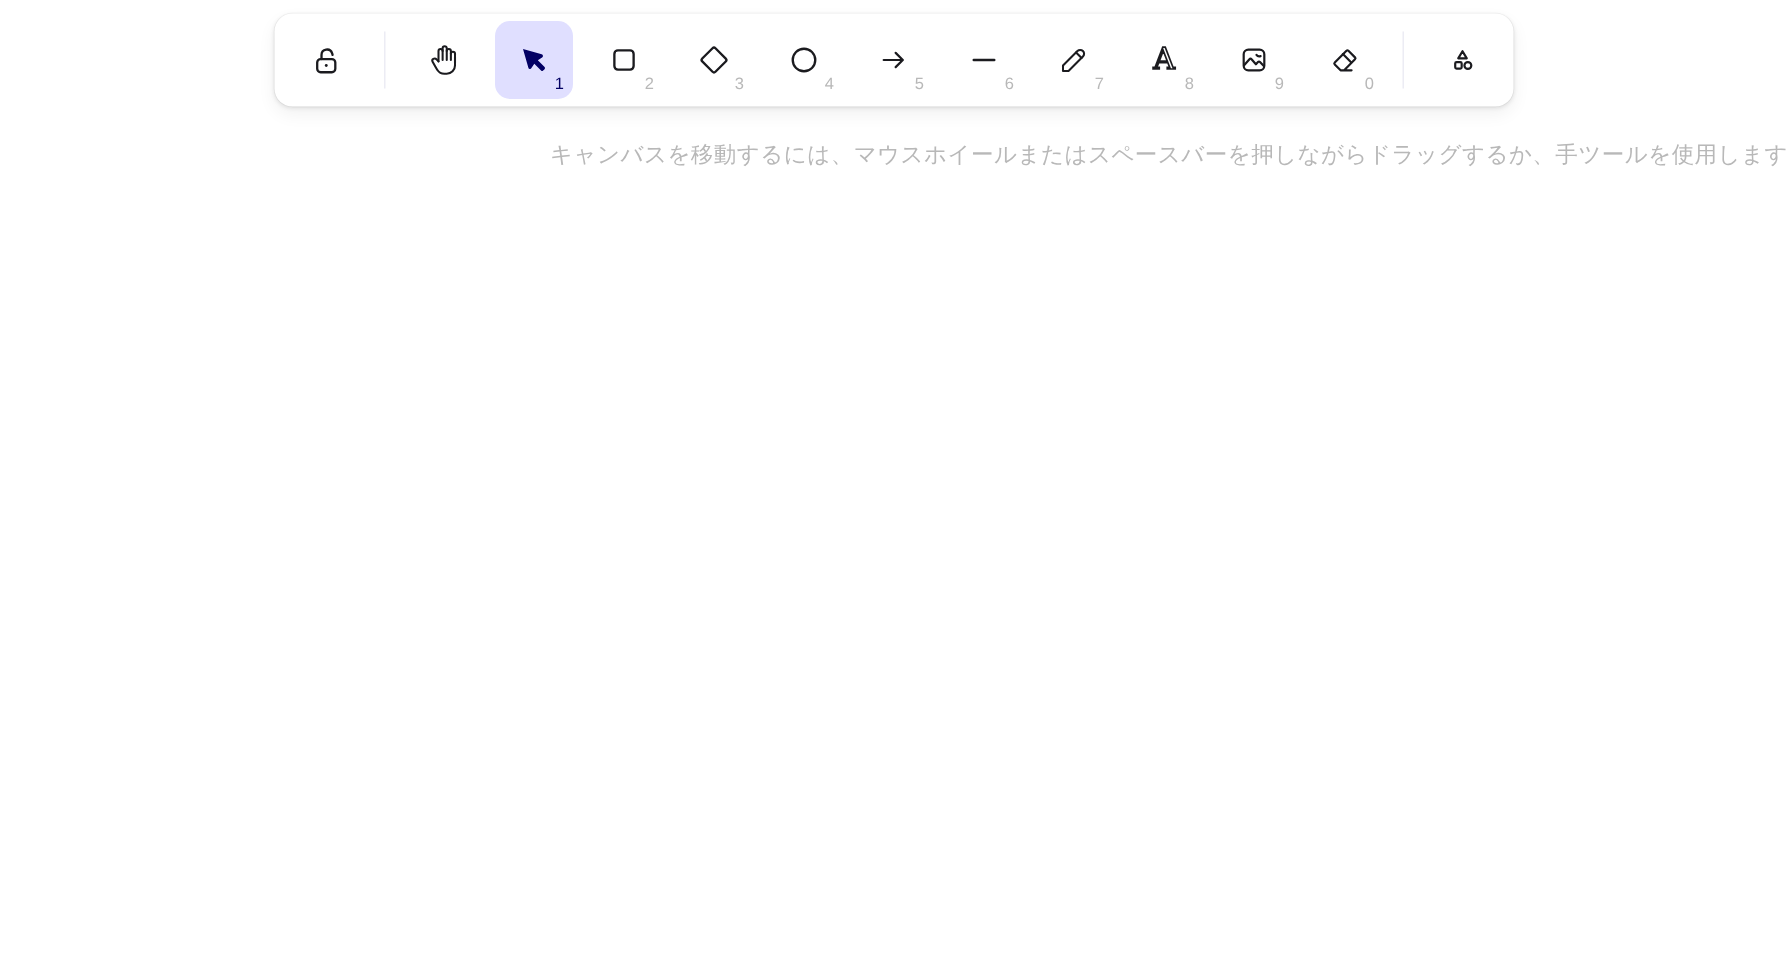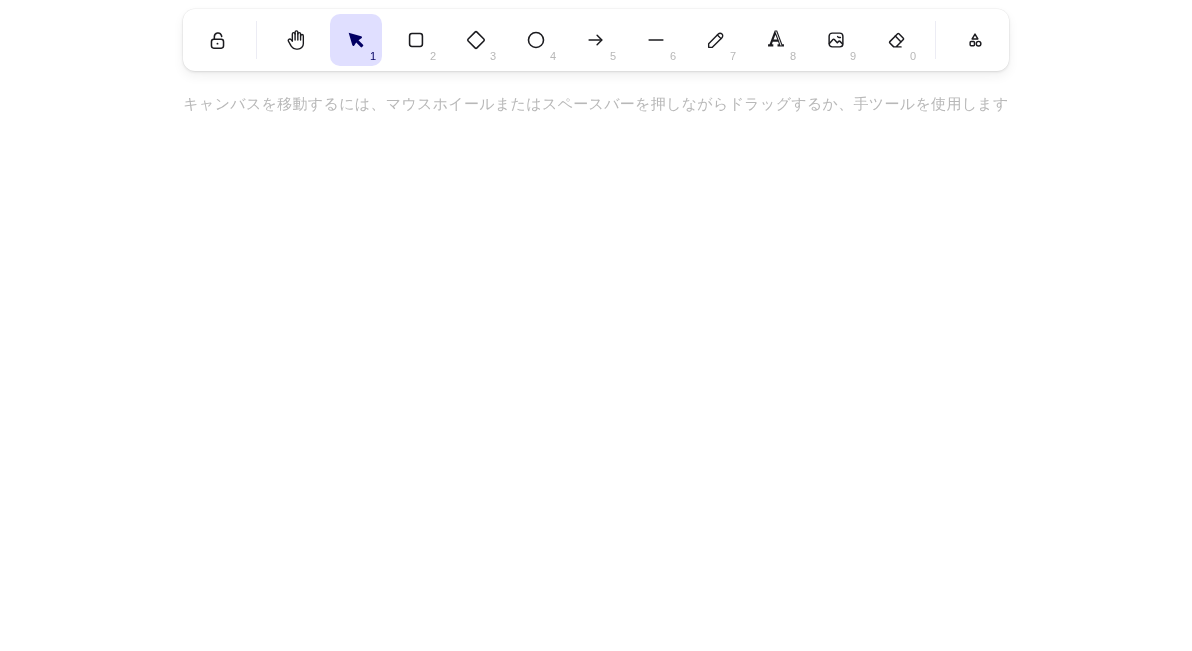--- a/index.html
+++ b/index.html
@@ -55,21 +55,21 @@
   .tool.active .num { color: #030064; }
   .divider {
     width: 1px; height: 38px;
     background: #ececf4;
     margin: 0 13px;
     flex: 0 0 auto;
   }
   .hint {
     position: absolute;
     top: 94px; left: 0; right: 0;
-    text-align: center;
+    text-align: right;
     font-size: 15px;
     line-height: 19px;
     color: #b8b8b8;
     letter-spacing: 0.3px;
     user-select: none;
   }
 </style>
 </head>
 <body>
 

